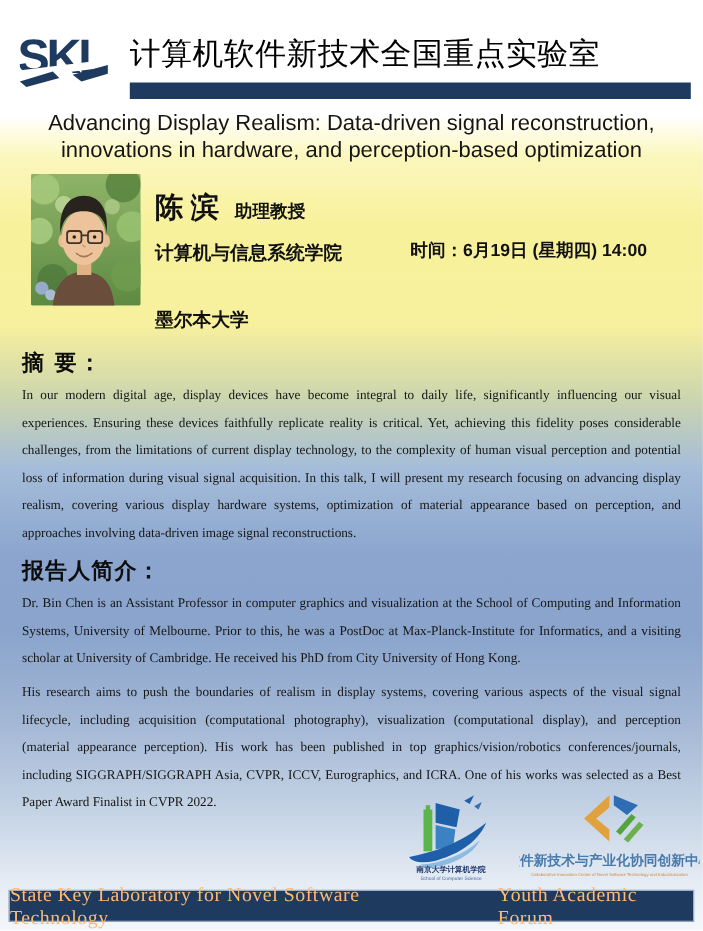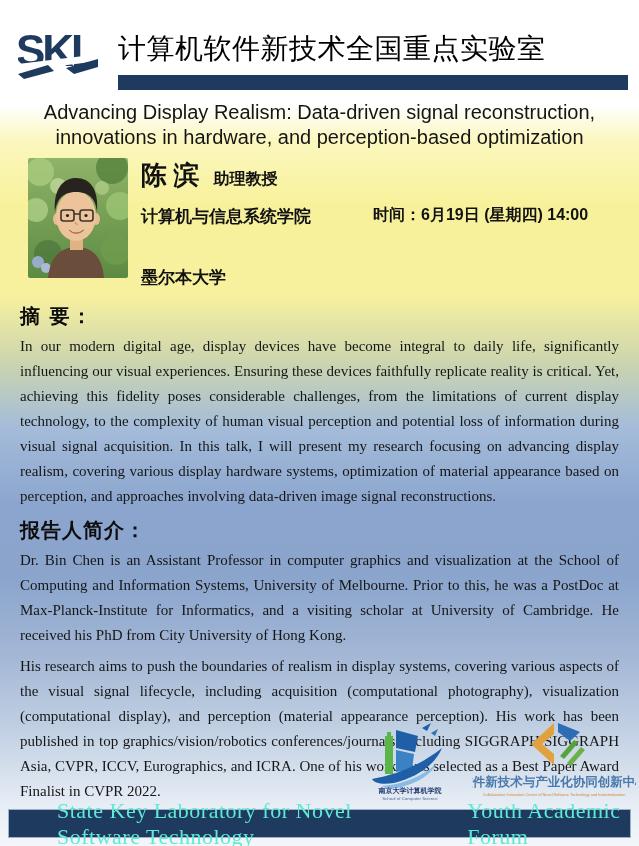--- a/index.html
+++ b/index.html
@@ -22,44 +22,44 @@
     color:#000; white-space:nowrap; letter-spacing:0.5px; padding-top:4px; }
   .header-bar{ height:15px; background:#1f3a5f; margin-top:7px; }
 
   
   .talk-title{ margin-top:10px; text-align:center; font-size:20px; line-height:25px;
     font-weight:400; color:#151515; font-family:"Liberation Sans", sans-serif; }
 
   
   .speaker{ display:flex; padding:0 28px; margin-top:8px; }
   .photo{ width:100px; height:120px; flex:0 0 auto; border-radius:2px; overflow:hidden; }
-  .speaker-info{ flex:1; margin-left:13px; }
+  .speaker-info{ flex:1; margin-left:13px;margin-top:13px; }
   .name-row{ display:flex; align-items:baseline; gap:14px; }
   .sp-name{ font-size:26px; font-weight:700; font-family:"Liberation Serif", serif; color:#111; }
   .sp-title{ font-size:16px; font-weight:600; color:#111; }
   .info-grid{ display:grid; grid-template-columns:232px 1fr; row-gap:38px; margin-top:12px; }
   .info-grid .cell-l{ font-size:17px; font-weight:700; color:#111; }
   .info-grid .cell-r{ font-size:16px; font-weight:700; color:#111; white-space:nowrap; }
 
   
   .section{ padding:0 20px; }
   .sec-heading{ font-size:20px; font-weight:700; color:#0d0d0d; margin:14px 0 4px; letter-spacing:2px; }
   .sec-heading.bio-h{ margin-top:8px; letter-spacing:1px; }
-  .body-text{ font-family:"Liberation Serif","DejaVu Serif", serif; font-size:15px;
+  .body-text{ font-family:"Liberation Serif","DejaVu Serif", serif; font-size:12px;
     line-height:25px; color:#161616; text-align:justify; }
   .body-text + .body-text{ margin-top:6px; }
 
   
   .logos{ position:absolute; left:366px; top:722px; display:flex; gap:14px; align-items:flex-start; }
 
   
   .footer{ position:absolute; left:8px; right:8px; bottom:8px; height:29px;
     background:#1f3a5f; border:1px solid #9fb0c8;
     display:flex; align-items:center; justify-content:center; gap:42px;
-    font-family:"Liberation Serif", serif; font-size:22px; color:#5eead4; letter-spacing:0.5px;padding-left:48px; }
+    font-family:"Liberation Serif", serif; font-size:18px; color:#fdba74; letter-spacing:0.5px; }
 </style>
 </head>
 <body>
 
 <div class="poster">
 
   <div class="header">
     <div class="skl-logo">
       <svg viewBox="0 0 82 54" width="82" height="54">
         <text x="-2" y="40" font-family="Liberation Sans, sans-serif" font-size="44" font-weight="900" letter-spacing="-3" fill="#1f3a5f">SKL</text>

